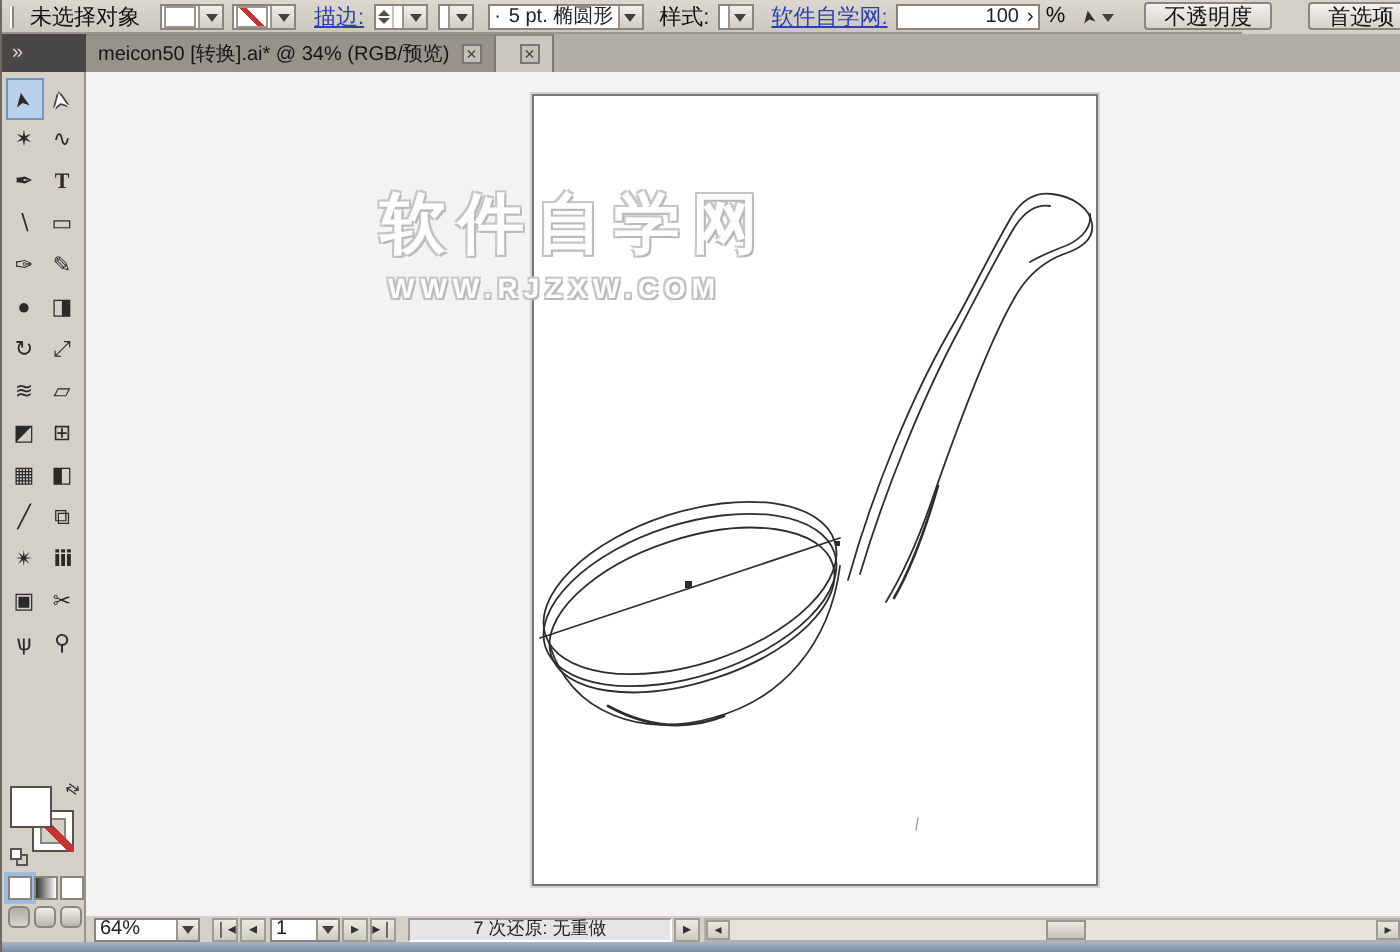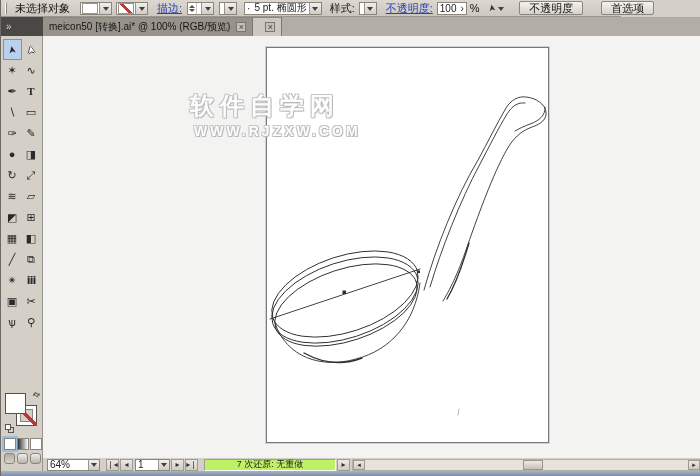--- a/index.html
+++ b/index.html
@@ -74,34 +74,34 @@
   .screen-btn.pressed { background:linear-gradient(#b0aca4,#d8d4cc); }
 
   
   #canvas { position:absolute; left:42px; top:36px; width:658px; height:421px; background:#f3f3f1; overflow:hidden; }
   #page { position:absolute; left:223px; top:11px; width:283px; height:396px; background:#fff;
     border:1px solid #787878; box-shadow:0 0 0 1px #d2d2d0; }
   #drawing { position:absolute; left:223px; top:11px; width:283px; height:396px; z-index:3; }
   #watermark { position:absolute; left:147px; top:54px; z-index:2;
     color:#fdfdfd; font-weight:bold;
     text-shadow:1px 1px 0 #b9b9b9,-1px -1px 0 #c6c6c6,1px -1px 0 #c6c6c6,-1px 1px 0 #c6c6c6; }
-  #watermark .wm1 { font-size:24px; letter-spacing:6px; }
+  #watermark .wm1 { font-size:33px; letter-spacing:6px; }
   #watermark .wm2 { font-size:14px; letter-spacing:3px; margin-top:1px; margin-left:4px; }
 
   
   #status-bar { position:absolute; left:42px; top:457px; width:658px; height:14px; background:#d4d0c8;
     border-top:1px solid #f4f2ee; display:flex; align-items:center; font-size:9px; color:#222; }
   .sb-combo { display:flex; align-items:center; height:12px; background:#fff; border:1px solid #8a867e; }
   .sb-combo .dd { width:11px; }
   #zoom-combo { margin-left:4px; } #zoom-combo .field { width:40px; }
   .navbtn { width:13px; height:12px; margin-left:1px; display:flex; align-items:center; justify-content:center;
     font-size:8px; color:#333; background:linear-gradient(#ece9e4,#cfccc4); border:1px solid #a09c94; }
   #page-combo { margin-left:2px; } #page-combo .field { width:22px; }
   #history-panel { margin-left:6px; width:132px; height:12px; border:1px solid #a09c94; border-right-color:#fff;
-    border-bottom-color:#fff; display:flex; align-items:center; justify-content:center; background:#bef264; }
+    border-bottom-color:#fff; display:flex; align-items:center; justify-content:center; background:#e5e5e5; }
   #hscroll { flex:1; height:12px; margin-left:2px; display:flex; align-items:center;
     background:#e6e3dd; border:1px solid #b4b0a8; }
   .sarr { width:12px; height:100%; background:linear-gradient(#ece9e4,#cfccc4); border:1px solid #a09c94;
     display:flex; align-items:center; justify-content:center; font-size:7px; color:#333; }
   #htrack { position:relative; flex:1; height:100%; }
   #hthumb { position:absolute; left:49%; top:0; width:20px; height:100%;
     background:linear-gradient(#eceae6,#c6c2ba); border:1px solid #9a968e; }
   #bottom-strip { position:absolute; left:0; top:471px; width:700px; height:5px;
     background:linear-gradient(#a9b4c4,#7a8da5); }
 </style>
@@ -134,40 +134,40 @@
     <div class="combo" style="margin-left:7px;">
       <span class="field">·</span>
       <span class="field">5 pt. 椭圆形</span>
       <span class="dd"></span>
     </div>
     <span style="margin-left:8px;text-align:center;">样式:</span>
     <div class="combo" style="margin-left:4px;width:30px;">
       <span class="field" style="flex:1;"></span>
       <span class="dd"></span>
     </div>
-    <span class="bluelink">不透明度:</span>
-    <div class="combo" style="margin-left:4px;">
+    <span class="bluelink">软件自学网:</span>
+    <div class="combo" style="margin-left:4px;padding-left:42px;">
       <span class="field">100</span>
       <span class="field">›</span>
     </div>
     <span style="margin-left:3px;">%</span>
     <div id="select-similar">
       <span class="cursor-g">➤</span>
       <span class="dd" style="height:12px;background:none;border:none;"></span>
     </div>
     <div class="pushbtn">不透明度</div>
     <div class="pushbtn" style="margin-left:18px;">首选项</div>
   </div>
 
   <div id="tab-row">
     <div id="panel-collapse">
       <span>»</span>
     </div>
     <div class="tab inactive">
-      <span>meicon50 [转换].ai* @ 100% (RGB/预览)</span>
+      <span>meicon50 [转换].ai* @ 34% (RGB/预览)</span>
       <span class="close">×</span>
     </div>
     <div class="tab active">
       <span class="close">×</span>
     </div>
   </div>
 
   <div id="toolbar">
     <div id="tools-grid">
         <div class="tool sel">

